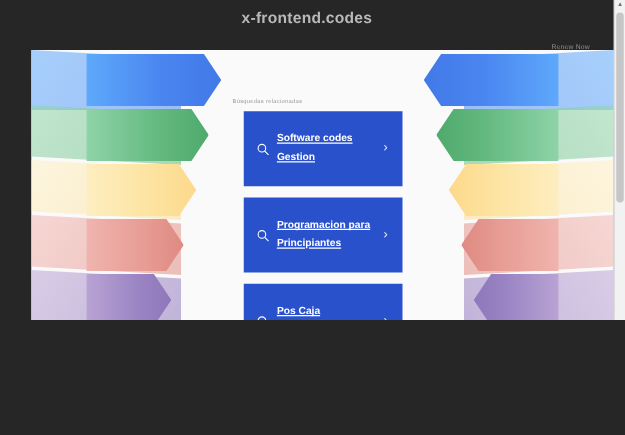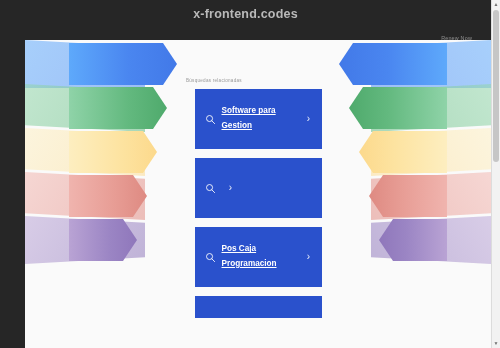--- a/index.html
+++ b/index.html
@@ -6,21 +6,21 @@
   * { margin:0; padding:0; box-sizing:border-box; }
   html, body {
     width:500px; height:348px;
     overflow:hidden;
     background:#262626;
     font-family:"Liberation Sans", sans-serif;
   }
 
   #stage {
     position:relative;
-    width:500px; height:348px;
+    width:500px; height:256px;
     background:#262626;
     overflow:hidden;
   }
 
   
   .site-title {
     position:absolute;
     top:7px; left:0; width:491px;
     text-align:center;
     font-size:12.5px;
@@ -243,31 +243,32 @@
 
       <div class="results-heading">Búsquedas relacionadas</div>
 
       <div class="card">
         <span class="card-search-icon">
           <svg width="11" height="11" viewBox="0 0 16 16">
             <circle cx="6.6" cy="6.6" r="4.4" fill="none" stroke="#ffffff" stroke-width="1.25"></circle>
             <line x1="9.9" y1="9.9" x2="14" y2="14" stroke="#ffffff" stroke-width="1.25" stroke-linecap="round"></line>
           </svg>
         </span>
-        <span class="card-text">Software para Gestion</span>
+        <span class="card-text">Software codes Gestion</span>
         <span class="card-arrow">›</span>
       </div>
 
       <div class="card">
         <span class="card-search-icon">
           <svg width="11" height="11" viewBox="0 0 16 16">
             <circle cx="6.6" cy="6.6" r="4.4" fill="none" stroke="#ffffff" stroke-width="1.25"></circle>
             <line x1="9.9" y1="9.9" x2="14" y2="14" stroke="#ffffff" stroke-width="1.25" stroke-linecap="round"></line>
           </svg>
         </span>
+        <span class="card-text">Programacion para Principiantes</span>
         <span class="card-arrow">›</span>
       </div>
 
       <div class="card">
         <span class="card-search-icon">
           <svg width="11" height="11" viewBox="0 0 16 16">
             <circle cx="6.6" cy="6.6" r="4.4" fill="none" stroke="#ffffff" stroke-width="1.25"></circle>
             <line x1="9.9" y1="9.9" x2="14" y2="14" stroke="#ffffff" stroke-width="1.25" stroke-linecap="round"></line>
           </svg>
         </span>

